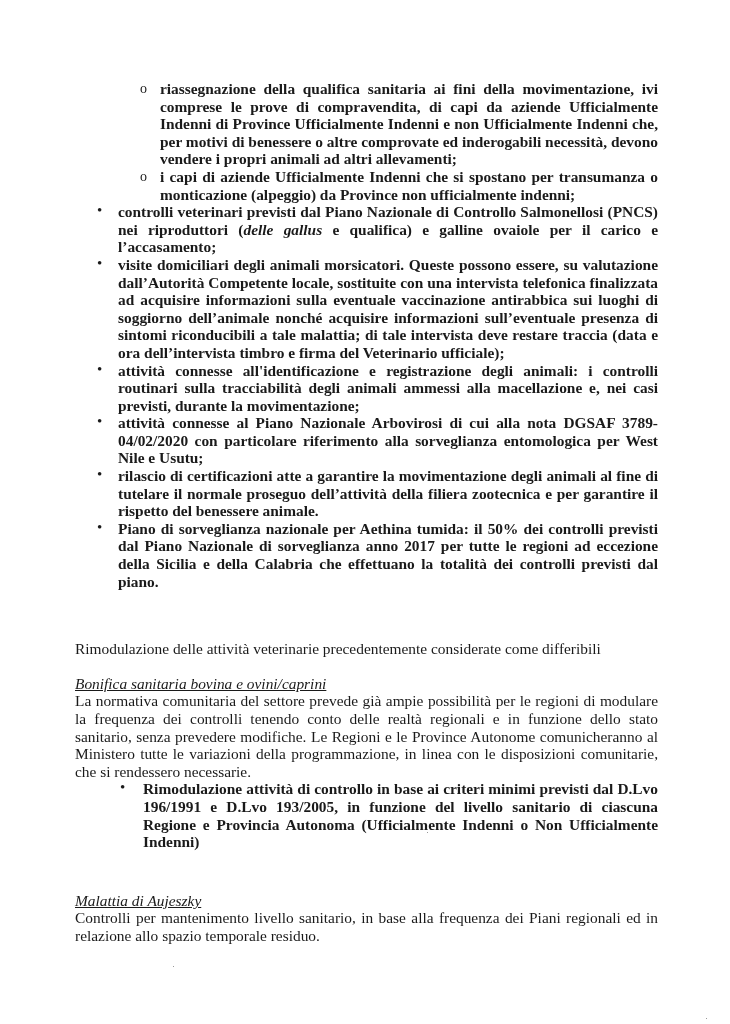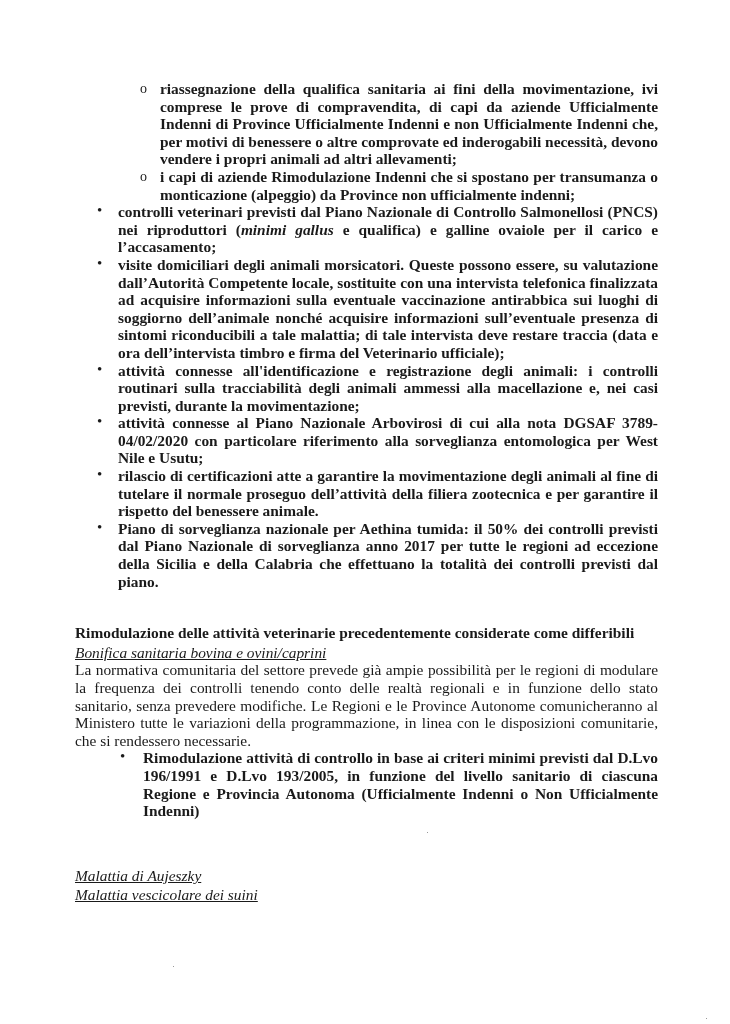--- a/index.html
+++ b/index.html
@@ -12,45 +12,45 @@
   .just { text-align: justify; }
   ul { list-style: none; margin: 0; padding: 0; }
   li { position: relative; }
   .sub { padding-left: 85px; }
   .sub li .mark { position: absolute; left: -20px; top: 0; font-size: 14px; }
   .bul { padding-left: 43px; }
   .bul li .mark { position: absolute; left: -21px; top: -1px; font-size: 15px; }
   .bul2 { padding-left: 68px; }
   .bul2 li .mark { position: absolute; left: -23px; top: -1px; font-size: 15px; }
   .txt { display: block; text-align: justify; font-weight: bold; }
-  .heading { font-weight: bold; margin-top: 34px; }
-  .subhead { font-style: italic; text-decoration: underline; margin-top: 2px; }
+  .heading { font-weight: normal; margin-top: 50px; }
+  .subhead { font-style: italic; text-decoration: underline; margin-top: 17px; }
   .gap { height: 35px; }
   .spot { position: absolute; width: 1px; height: 1px; background: #999; }
 </style>
 </head>
 <body>
 
 <div class="page">
 
   <ul class="sub">
     <li>
       <span class="mark">o</span>
       <span class="txt">riassegnazione della qualifica sanitaria ai fini della movimentazione, ivi comprese le prove di compravendita, di capi da aziende Ufficialmente Indenni di Province Ufficialmente Indenni e non Ufficialmente Indenni che, per motivi di benessere o altre comprovate ed inderogabili necessità, devono vendere i propri animali ad altri allevamenti;</span>
     </li>
     <li>
       <span class="mark">o</span>
-      <span class="txt">i capi di aziende Rimodulazione Indenni che si spostano per transumanza o monticazione (alpeggio) da Province non ufficialmente indenni;</span>
+      <span class="txt">i capi di aziende Ufficialmente Indenni che si spostano per transumanza o monticazione (alpeggio) da Province non ufficialmente indenni;</span>
     </li>
   </ul>
 
   <ul class="bul">
     <li>
       <span class="mark">•</span>
-      <span class="txt"><span>controlli veterinari previsti dal Piano Nazionale di Controllo Salmonellosi (PNCS) nei riproduttori (</span><i>minimi gallus</i><span> e qualifica) e galline ovaiole per il carico e l’accasamento;</span></span>
+      <span class="txt"><span>controlli veterinari previsti dal Piano Nazionale di Controllo Salmonellosi (PNCS) nei riproduttori (</span><i>delle gallus</i><span> e qualifica) e galline ovaiole per il carico e l’accasamento;</span></span>
     </li>
     <li>
       <span class="mark">•</span>
       <span class="txt">visite domiciliari degli animali morsicatori. Queste possono essere, su valutazione dall’Autorità Competente locale, sostituite con una intervista telefonica finalizzata ad acquisire informazioni sulla eventuale vaccinazione antirabbica sui luoghi di soggiorno dell’animale nonché acquisire informazioni sull’eventuale presenza di sintomi riconducibili a tale malattia; di tale intervista deve restare traccia (data e ora dell’intervista timbro e firma del Veterinario ufficiale);</span>
     </li>
     <li>
       <span class="mark">•</span>
       <span class="txt">attività connesse all'identificazione e registrazione degli animali: i controlli routinari sulla tracciabilità degli animali ammessi alla macellazione e, nei casi previsti, durante la movimentazione;</span>
     </li>
     <li>
@@ -73,20 +73,20 @@
   <div class="just">La normativa comunitaria del settore prevede già ampie possibilità per le regioni di modulare la frequenza dei controlli tenendo conto delle realtà regionali e in funzione dello stato sanitario, senza prevedere modifiche. Le Regioni e le Province Autonome comunicheranno al Ministero tutte le variazioni della programmazione, in linea con le disposizioni comunitarie, che si rendessero necessarie.</div>
   <ul class="bul2">
     <li>
       <span class="mark">•</span>
       <span class="txt">Rimodulazione attività di controllo in base ai criteri minimi previsti dal D.Lvo 196/1991 e D.Lvo 193/2005, in funzione del livello sanitario di ciascuna Regione e Provincia Autonoma (Ufficialmente Indenni o Non Ufficialmente Indenni)</span>
     </li>
   </ul>
 
   <div class="gap"></div>
 
-  <div class="subhead" style="margin-top:12px">Malattia di Aujeszky</div>
+  <div class="subhead" style="margin-top:6px">Malattia di Aujeszky</div>
+  <div class="just">Controlli per mantenimento livello sanitario, in base alla frequenza dei Piani regionali ed in relazione allo spazio temporale residuo.</div>
 
-  <div class="subhead">Malattia vescicolare dei suini</div>
 </div>
 
 <div class="spot" style="left:427px; top:832px;"></div>
 <div class="spot" style="left:173px; top:966px;"></div>
 <div class="spot" style="left:706px; top:1018px;"></div>
 
 </body></html>

